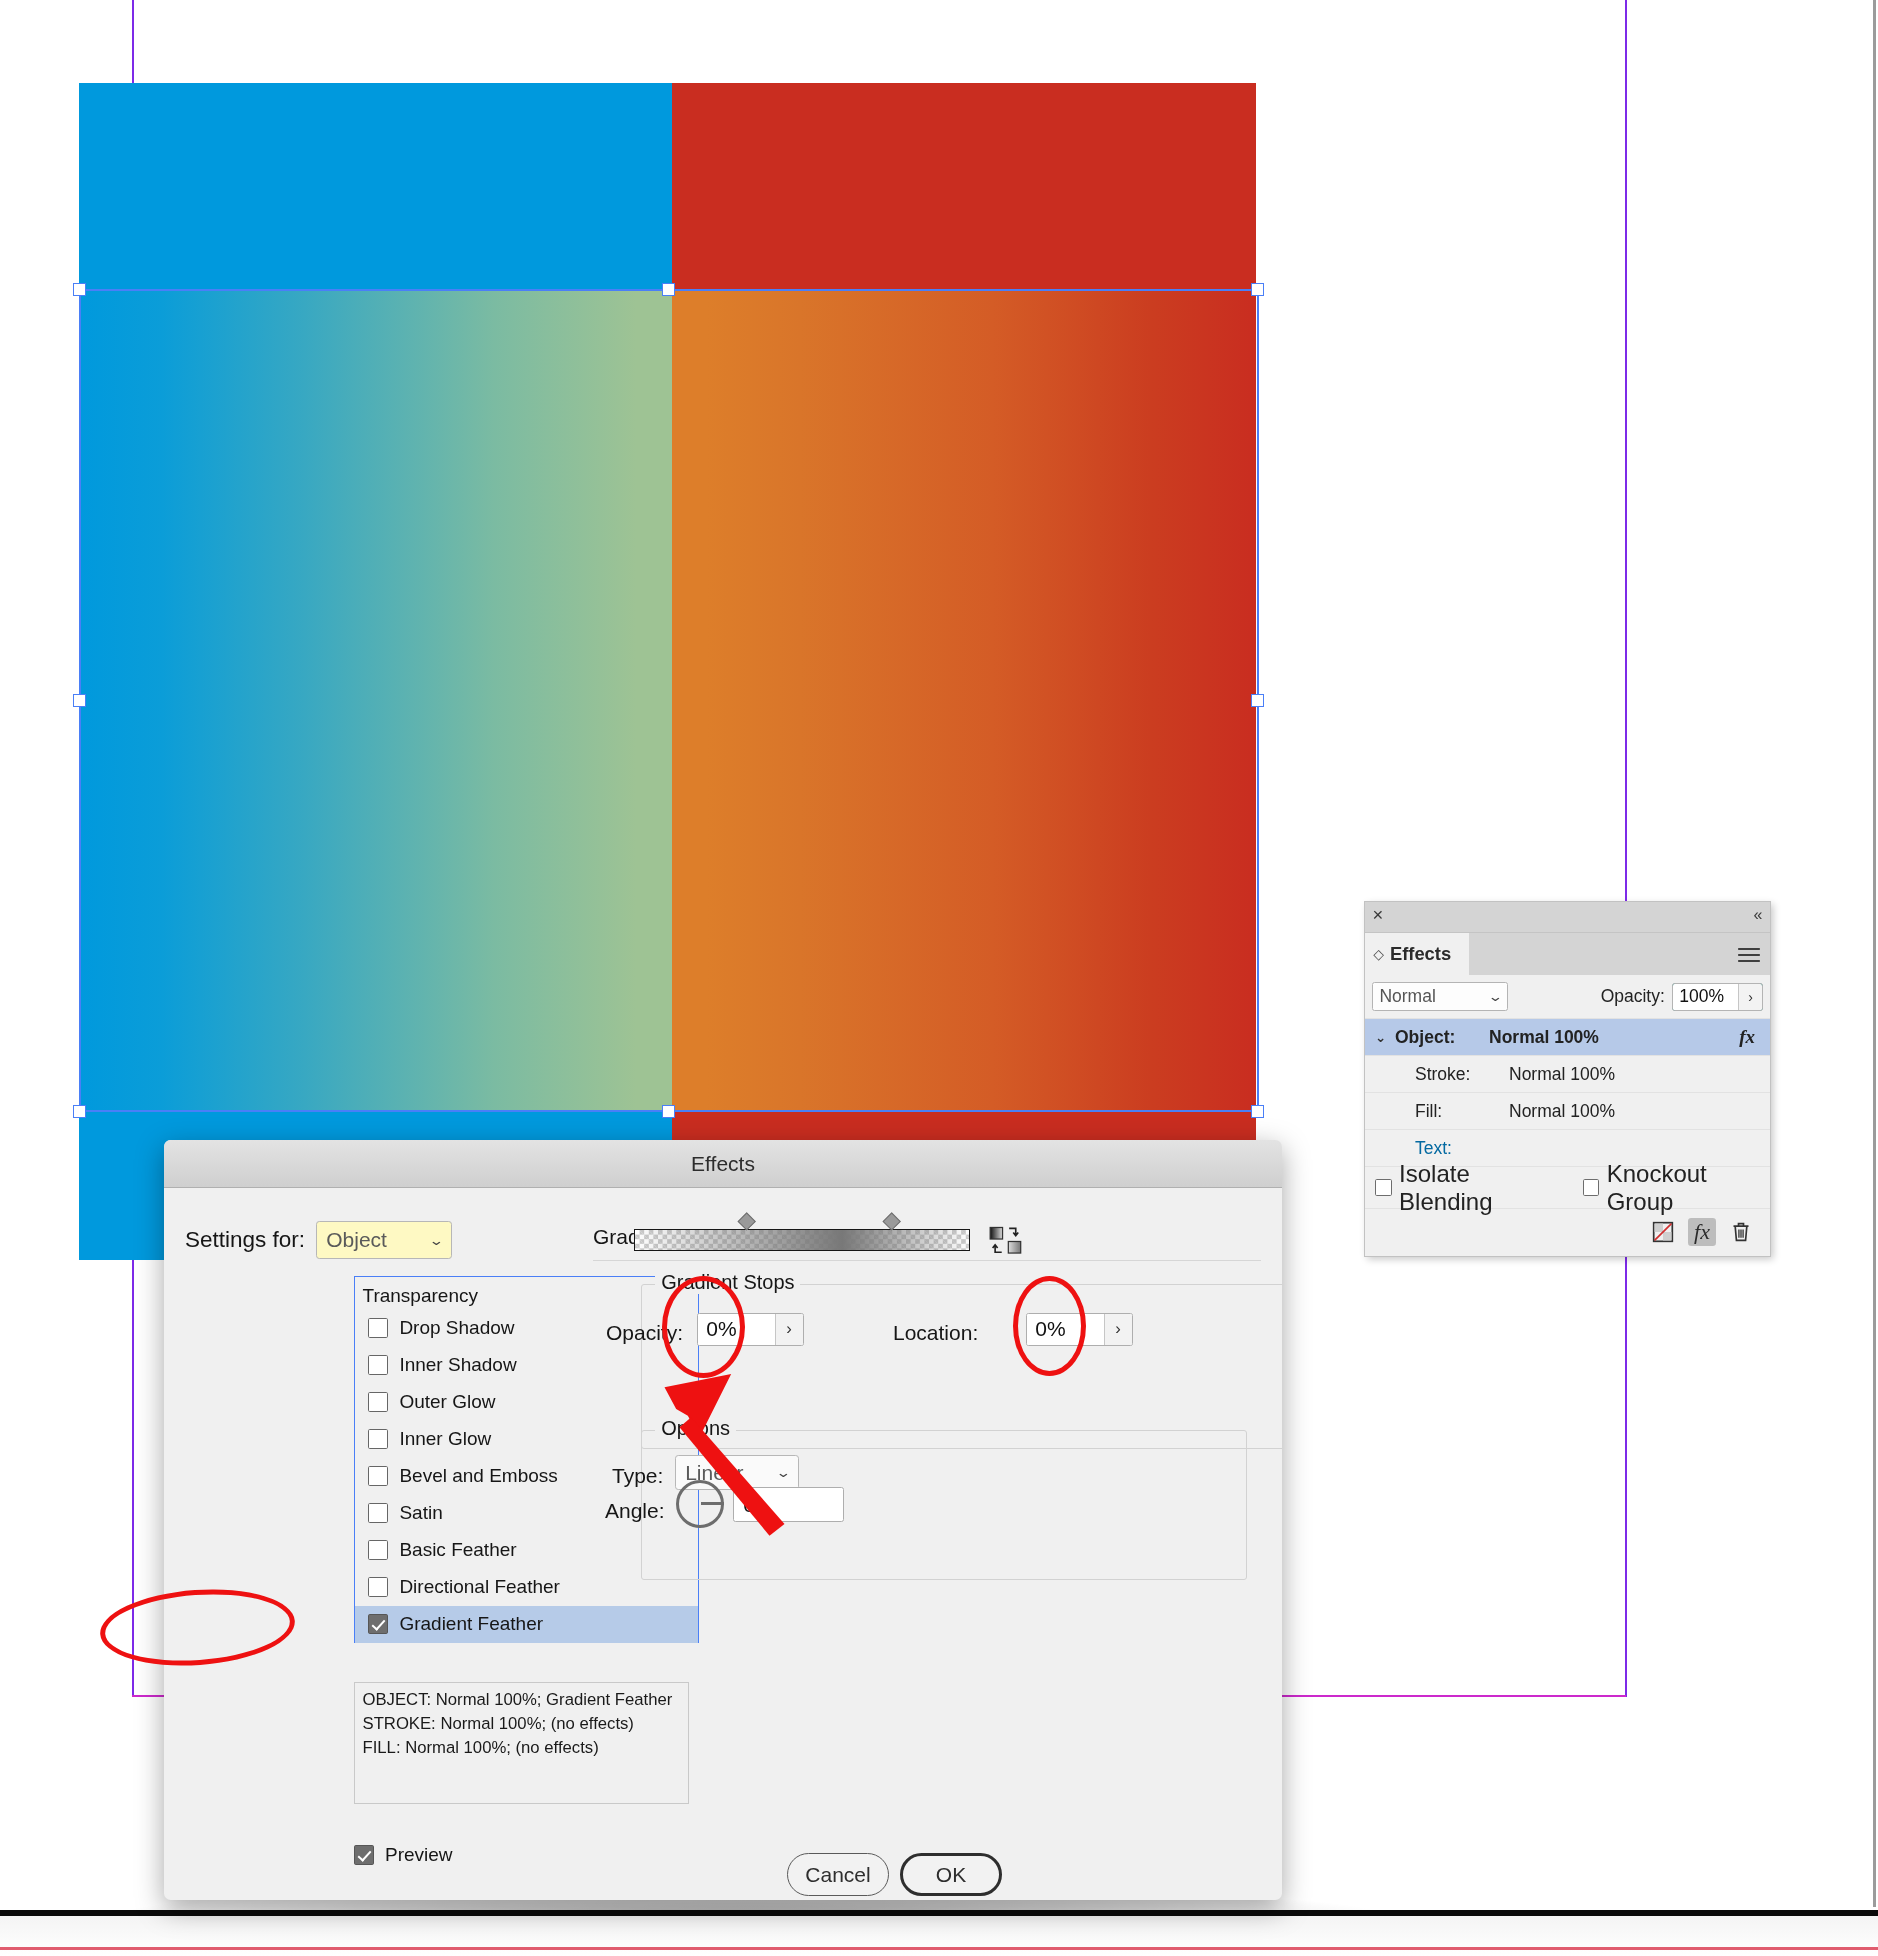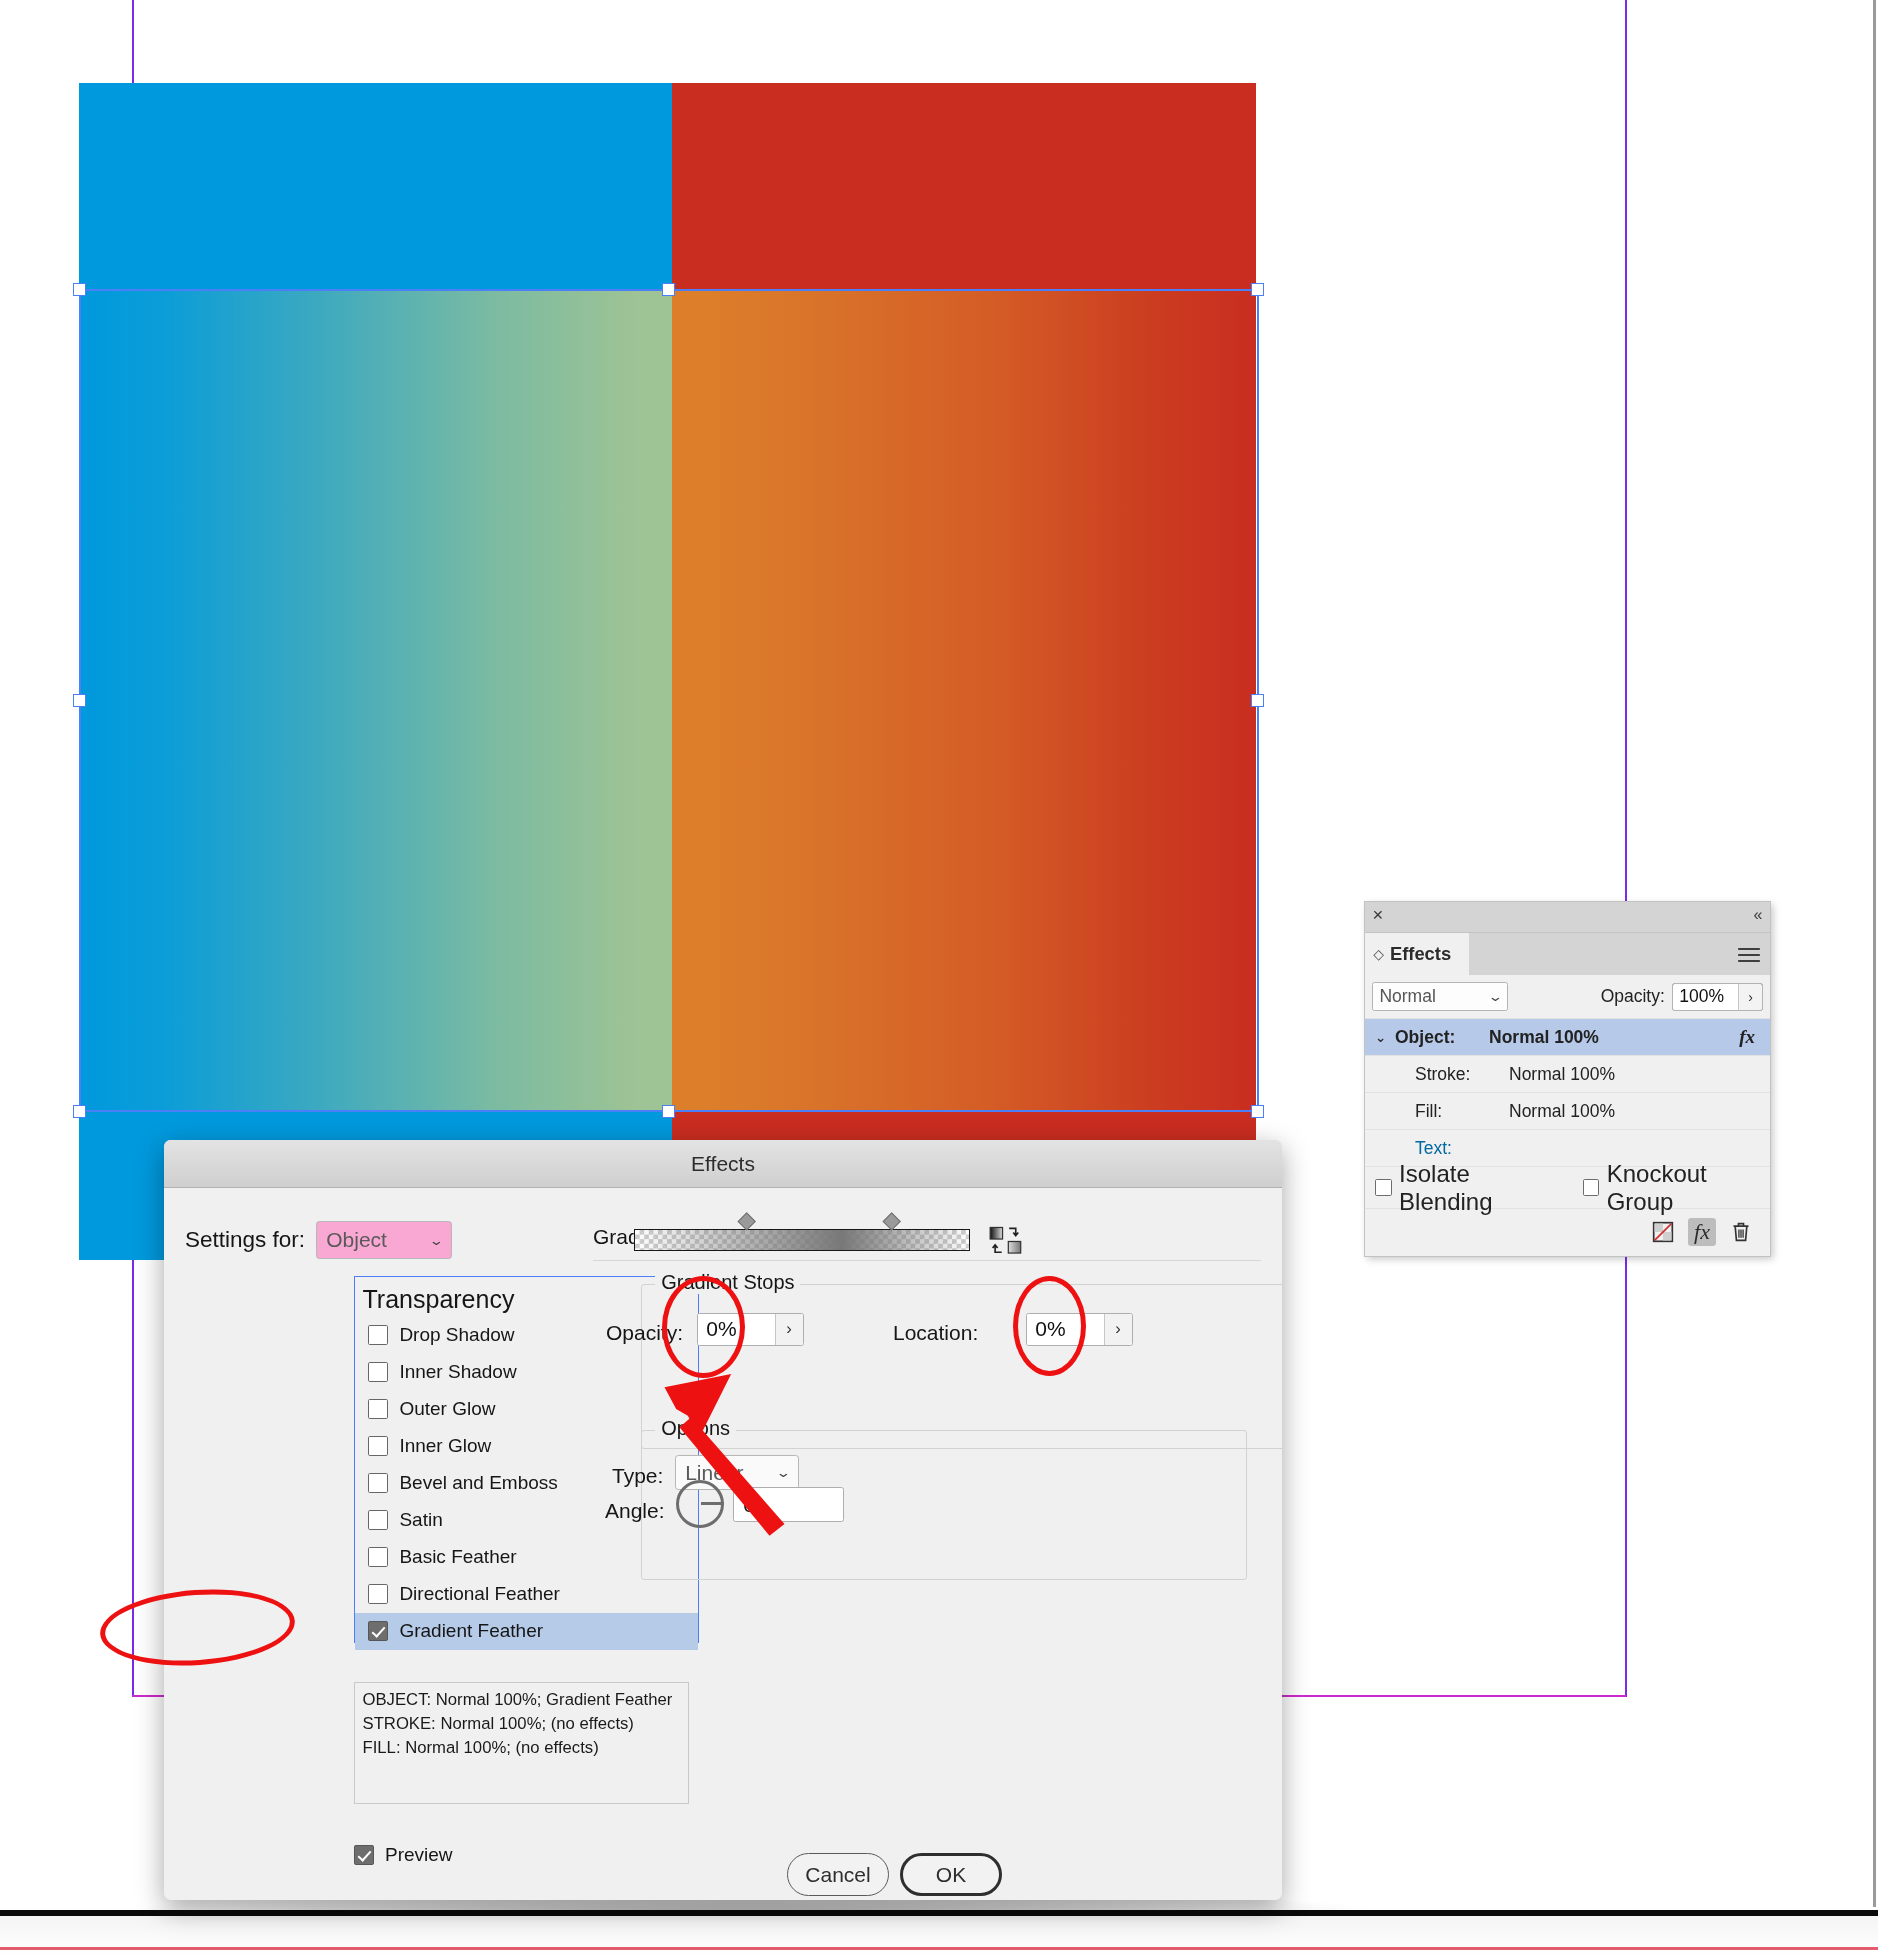--- a/index.html
+++ b/index.html
@@ -105,29 +105,29 @@
   #dlg-title{
     height:47px;background:linear-gradient(180deg,#e3e3e3 0%,#cfcfcf 100%);
     border-bottom:0.8px solid #b0b0b0;display:flex;align-items:center;justify-content:center;
     font-size:21px;color:#2d2d2d;
   }
   #dlg-body{position:relative;height:713px;}
 
   #settings-row{position:absolute;left:21px;top:33px;display:flex;align-items:center;gap:11px;}
   #settings-label{font-size:22.5px;}
   #settings-select{
-    width:136px;height:38px;background:#f9a8d4;border:0.8px solid #b7b7b7;border-radius:3.3px;
+    width:136px;height:38px;background:#fef9c3;border:0.8px solid #b7b7b7;border-radius:3.3px;
     display:flex;align-items:center;justify-content:space-between;padding:0 9.2px;box-sizing:border-box;
     font-size:21px;color:#5a5a5a;
   }
   #list-box{
     position:absolute;left:190px;top:88px;width:345px;height:367px;
     background:#f0f0f0;border:1.7px solid #4a7ff7;box-sizing:border-box;
   }
-  #list-box .lhead{padding:7.5px 0 3.3px 7.5px;font-size:25px;}
+  #list-box .lhead{padding:7.5px 0 3.3px 7.5px;font-size:19px;}
   .lrow{height:37px;display:flex;align-items:center;gap:11px;padding-left:13.4px;box-sizing:border-box;font-size:19px;}
   .lrow.sel{background:#b6cbe8;}
   .lcbx{width:20px;height:20px;border:0.8px solid #666;background:#fff;box-sizing:border-box;border-radius:1.7px;flex:none;}
   .lcbx.on{background:#6e6e6e;border-color:#565656;position:relative;}
   .lcbx.on:after{content:"";position:absolute;left:5.8px;top:1.7px;width:5px;height:11px;border:solid #fff;border-width:0 2.5px 2.5px 0;transform:rotate(42deg);}
 
   #desc-box{
     position:absolute;left:190px;top:494px;width:335px;height:122px;
     background:#f0f0f0;border:0.8px solid #c9c9c9;box-sizing:border-box;
     padding:5px 7.5px;font-size:16.7px;line-height:1.45;color:#1a1a1a;white-space:pre-line;

